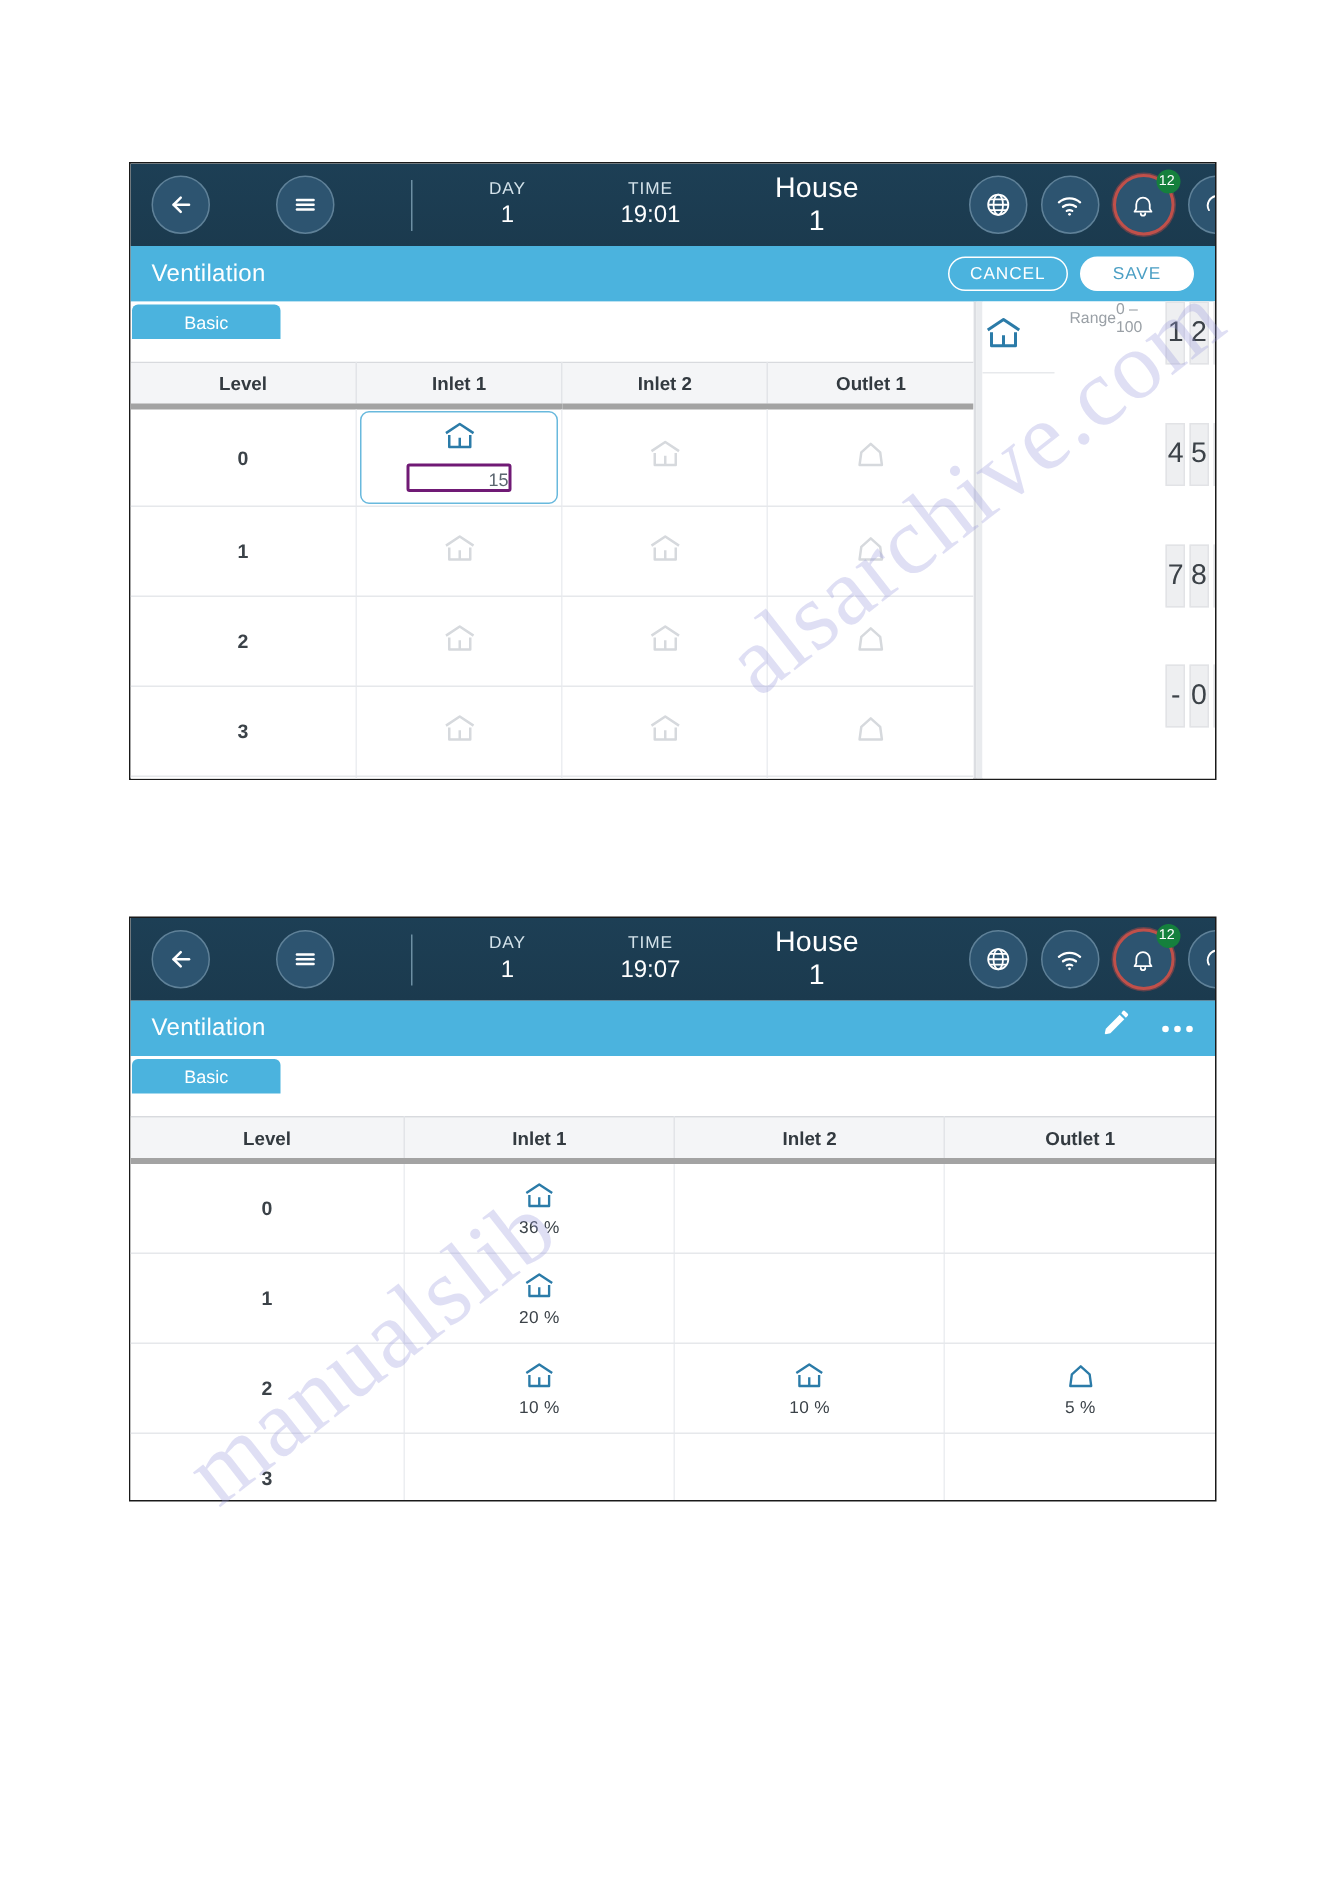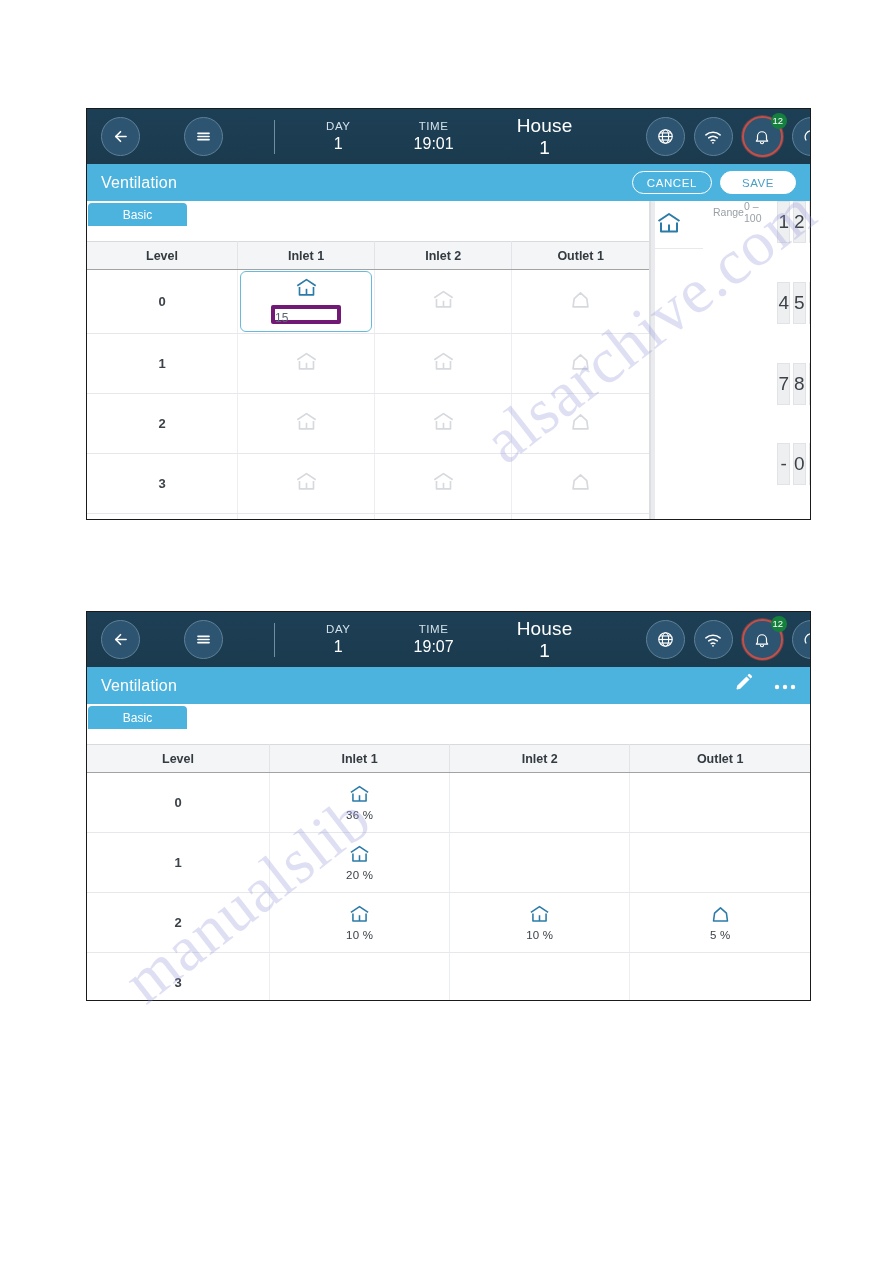--- a/index.html
+++ b/index.html
@@ -201,21 +201,21 @@
   
   .tablewrap { background: #fff; }
   table.vent {
     border-collapse: collapse;
     table-layout: fixed;
     width: 100%;
   }
   table.vent th {
     background: #f4f5f7;
     border-top: 1px solid #d8dade;
-    border-bottom: 1px solid #a3a3a3;
+    border-bottom: 4px solid #a3a3a3;
     border-right: 1px solid #e2e4e8;
     color: #333a40;
     font-size: 12.5px;
     font-weight: bold;
     height: 25px;
     text-align: center;
     font-family: "Liberation Sans", sans-serif;
   }
   table.vent th:last-child { border-right: none; }
   table.vent td {
@@ -257,27 +257,27 @@
     box-sizing: border-box;
     background: #fff;
     display: flex;
     flex-direction: column;
     align-items: center;
     gap: 3px;
   }
   .edit-input {
     width: 70px;
     height: 19px;
-    border: 4px solid #701a75;
+    border: 2px solid #701a75;
     border-radius: 2px;
     background: #fff;
     color: #5a6view;
     color: #5c6670;
     font-size: 12px;
-    text-align: left;
+    text-align: right;
     line-height: 19px;
     font-family: "Liberation Sans", sans-serif;
     box-sizing: border-box;
   }
 
   
   .split {
     display: flex;
     align-items: stretch;
   }

